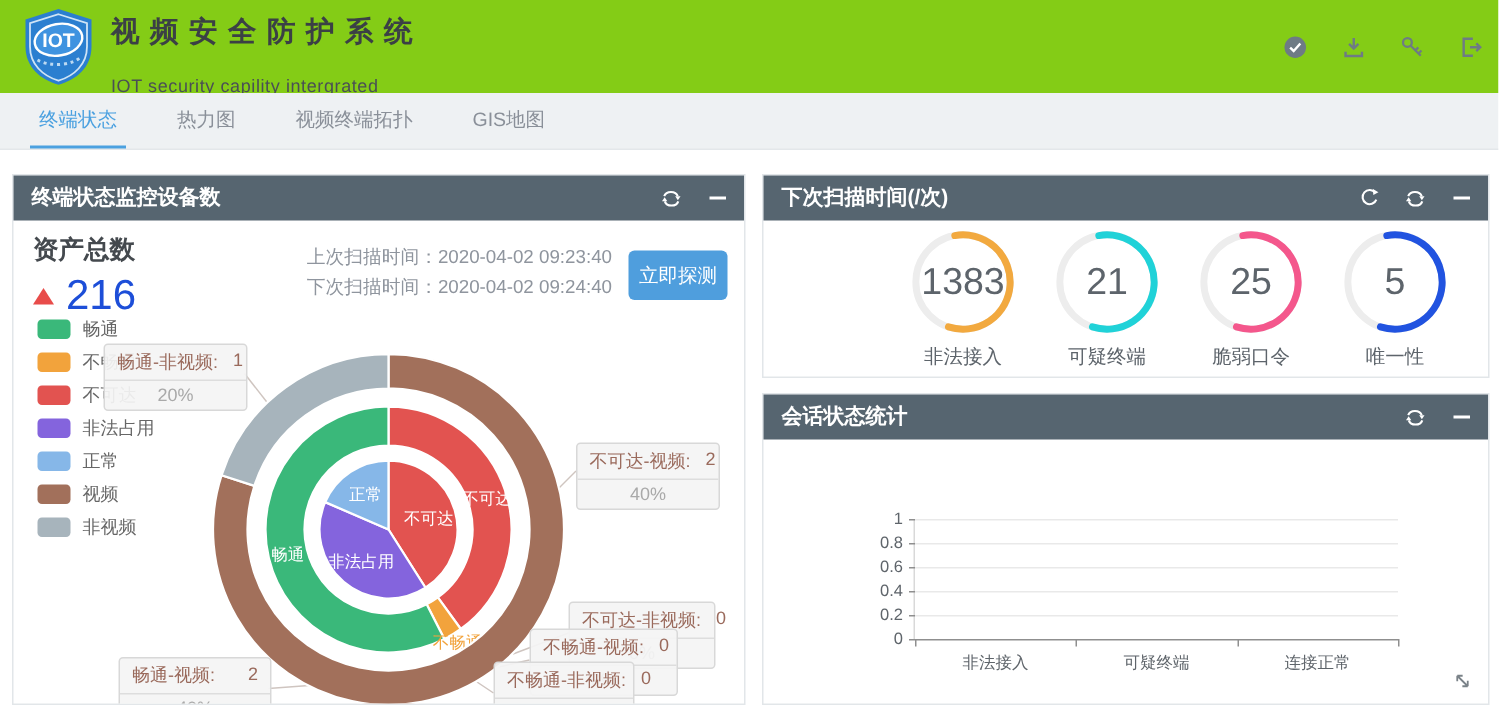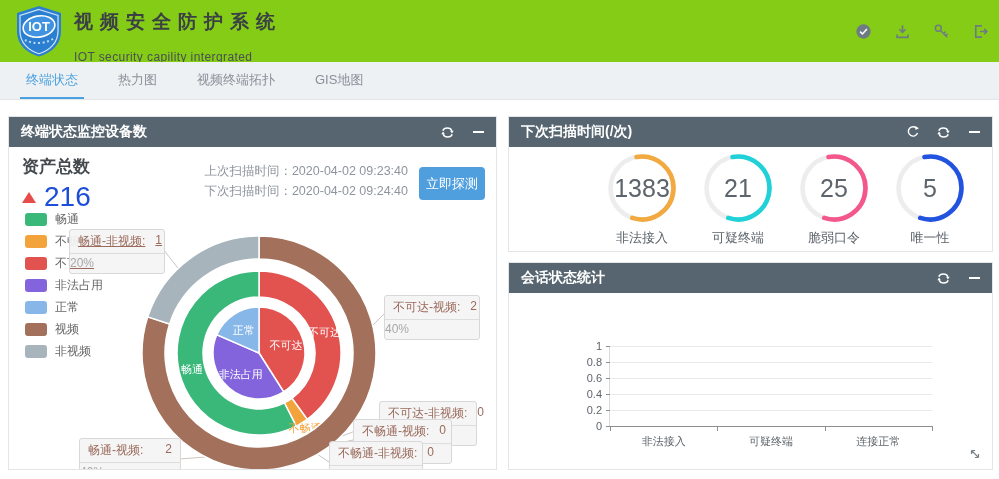--- a/index.html
+++ b/index.html
@@ -49,22 +49,22 @@
   .legend-item{display:flex;align-items:center;margin-bottom:5px;cursor:pointer;}
   .legend-swatch{width:22px;height:13px;border-radius:3px;margin-right:8px;}
   .legend-label{font-size:12px;color:#666;}
   #donut-svg{position:absolute;left:0;top:0;}
 
   
   .callout{position:absolute;border:1px solid #d8d8d8;border-radius:3px;background:rgba(244,244,244,.93);
            font-size:12px;color:#9a6a5c;}
   .co-head{display:flex;justify-content:space-between;gap:10px;padding:3px 8px;border-bottom:1px solid #ddd;white-space:nowrap;}
   .co-head .co-label::after{content:":";}
-  .co-pct{padding:2px 0 3px;color:#a9a9a9;}
-  #callout-1{left:60px;top:82px;width:94px;z-index:3;text-decoration:underline;}
+  .co-pct{text-align:center;padding:2px 0 3px;color:#a9a9a9;}
+  #callout-1{left:60px;top:82px;width:94px;z-index:3;}
   #callout-2{left:375px;top:148px;width:94px;z-index:3;}
   #callout-3{left:370px;top:254px;width:96px;z-index:3;}
   #callout-4{left:344px;top:272px;width:97px;z-index:4;}
   #callout-5{left:320px;top:294px;width:92px;z-index:5;}
   #callout-6{left:70px;top:291px;width:100px;z-index:3;}
 
   
   .gauges{display:flex;justify-content:flex-end;align-items:center;height:100%;padding:0 14px;}
   .gauge{position:relative;width:96px;text-align:center;}
   .gauge svg{display:block;margin:0 auto;}

